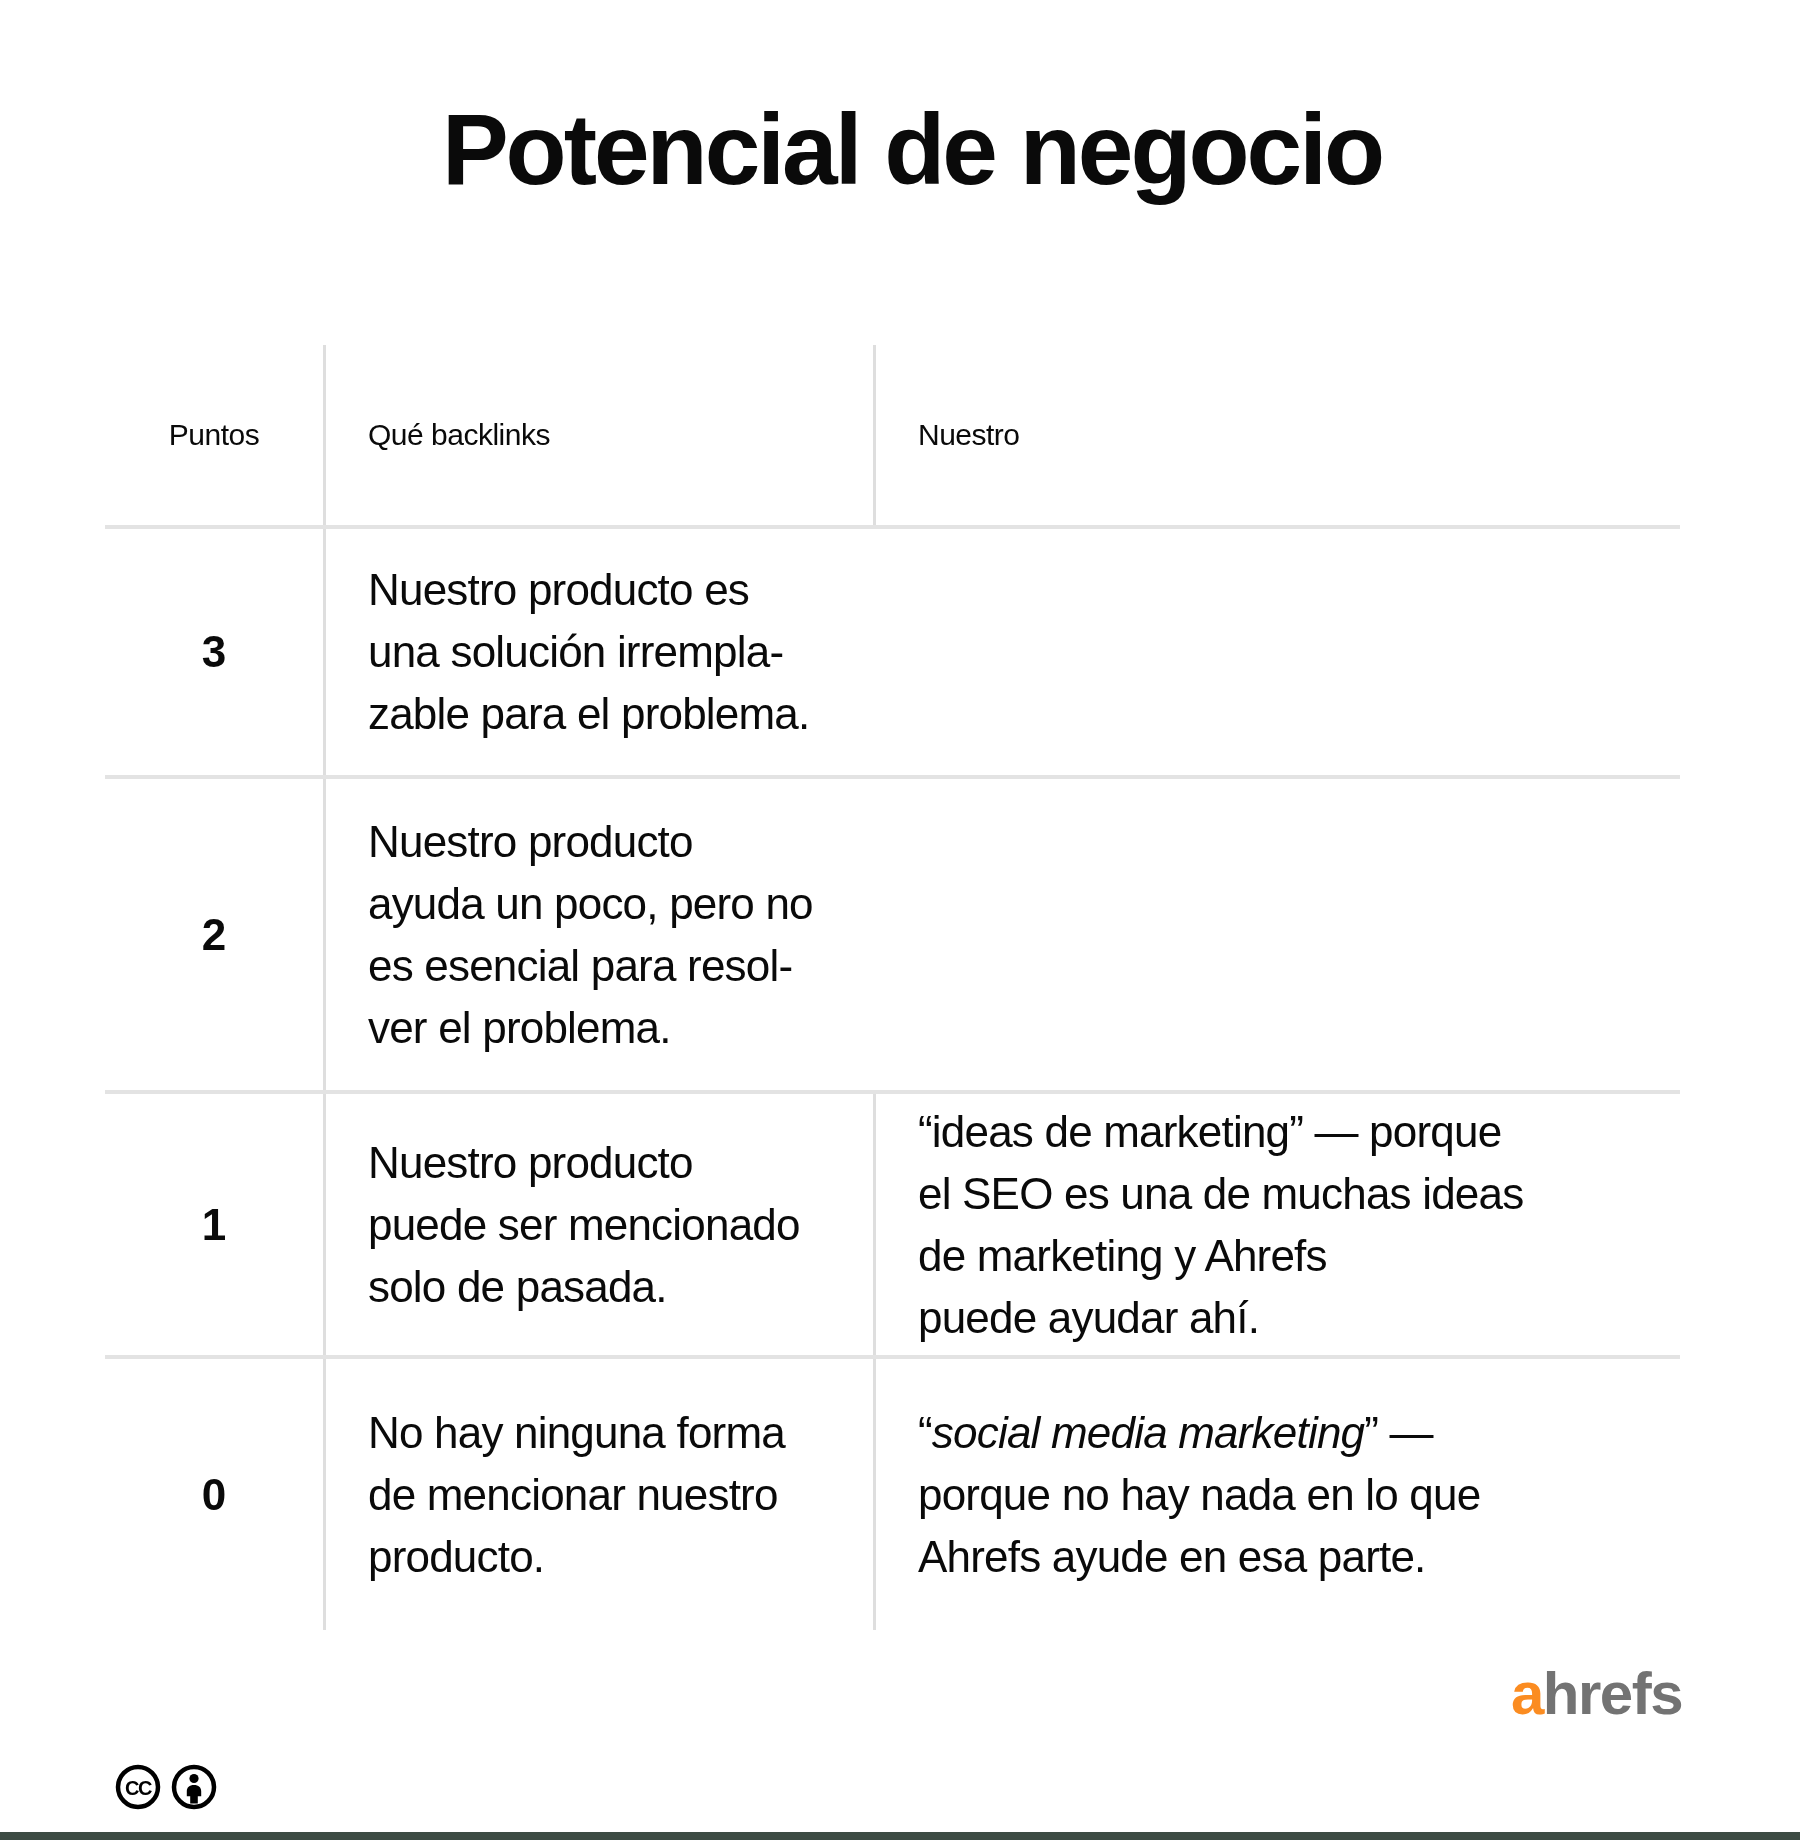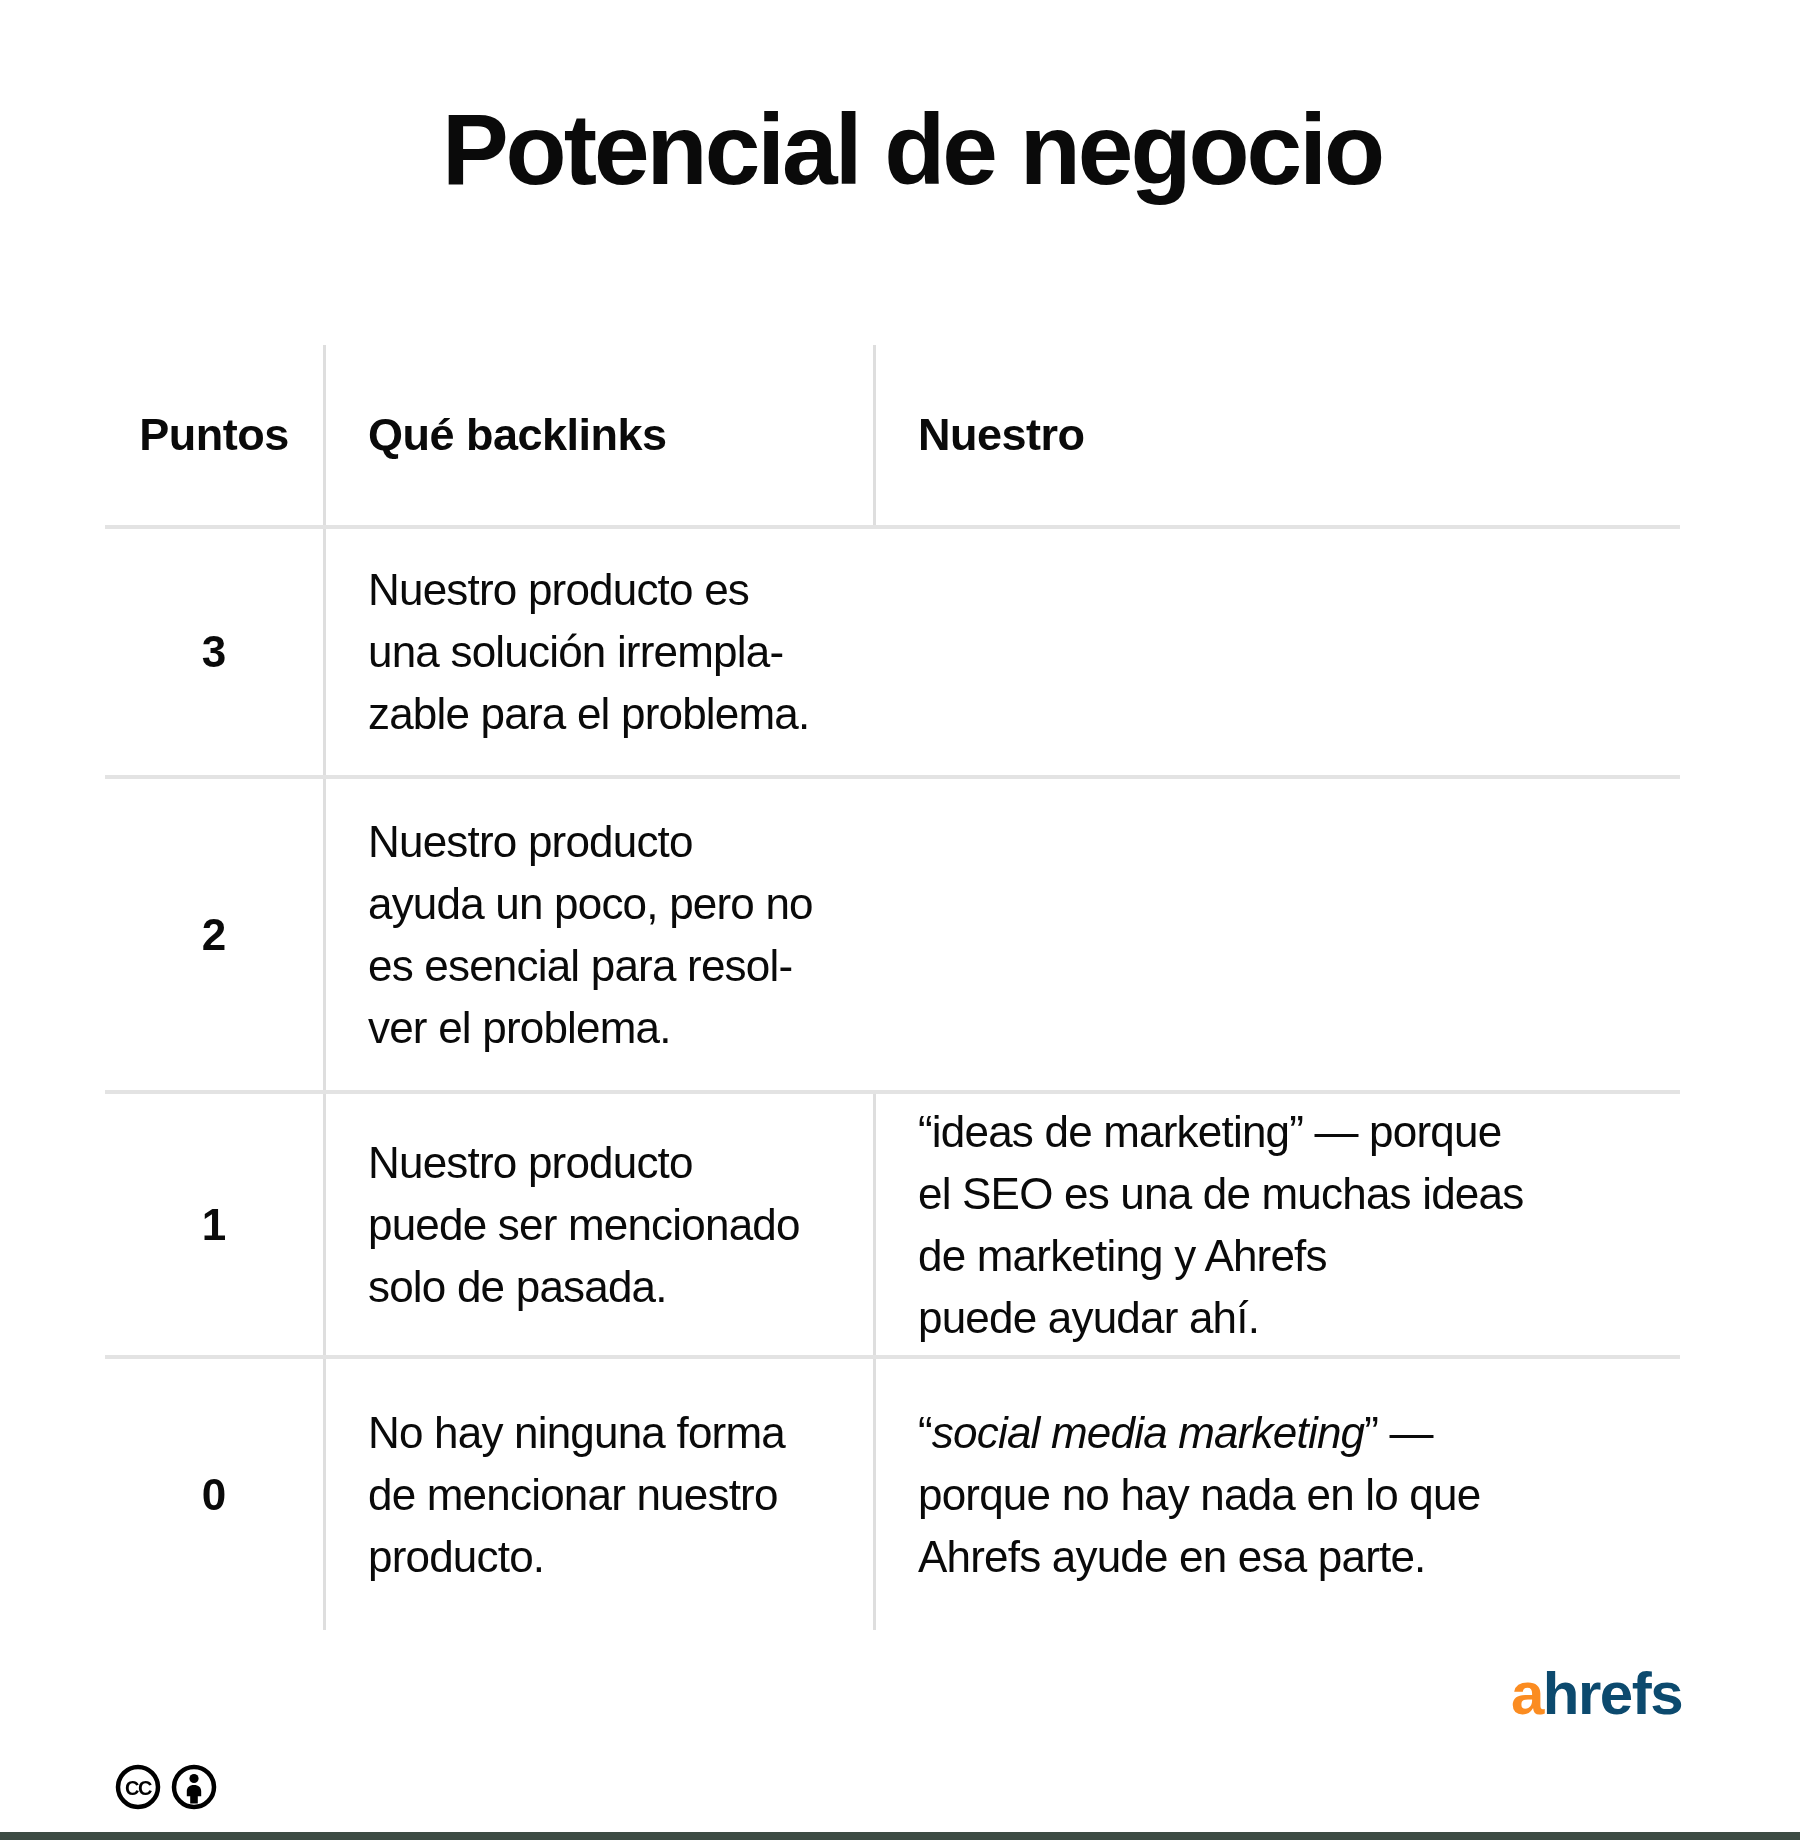--- a/index.html
+++ b/index.html
@@ -25,21 +25,21 @@
   }
   .table{
     position:absolute;left:105px;top:345px;width:1575px;
   }
   .t-head,.t-row{display:flex;width:100%;}
   .cell{display:flex;align-items:center;}
   .c1{width:218px;justify-content:center;text-align:center;}
   .c2{width:550px;border-left:3px solid var(--divider);}
   .c3{width:807px;border-left:3px solid var(--divider);}
   .t-head{height:180px;}
-  .t-head .cell{font-weight:700;font-size:45px;letter-spacing:-0.5px;}
+  .t-head .cell{font-weight:400;font-size:30px;letter-spacing:-0.5px;}
   .t-head .c2,.t-head .c3{padding-left:42px;}
   .t-row{border-top:4px solid var(--sep);}
   #tbody .t-row:nth-child(1){height:250px;}
   #tbody .t-row:nth-child(2){height:315px;}
   #tbody .t-row:nth-child(3){height:265px;}
   #tbody .t-row:nth-child(4){height:275px;}
   .t-row .c1{font-weight:700;font-size:44px;}
   .txt{
     white-space:pre-line;
     font-size:44px;line-height:62px;letter-spacing:-0.8px;
@@ -127,15 +127,15 @@
     <circle cx="23" cy="23" r="20" fill="none" stroke="#000" stroke-width="4.5"></circle>
     <text x="23" y="30.5" text-anchor="middle" font-family="Liberation Sans, sans-serif" font-size="20" font-weight="bold" letter-spacing="-1.5" fill="#000">CC</text>
   </svg>
   <svg width="46" height="46" viewBox="0 0 46 46">
     <circle cx="23" cy="23" r="20" fill="none" stroke="#000" stroke-width="4.5"></circle>
     <circle cx="23" cy="14.5" r="4.6" fill="#000"></circle>
     <path d="M23 21c-4.6 0-7.2 2.5-7.2 6.2v5h3.4v7.3h7.6v-7.3h3.4v-5c0-3.7-2.6-6.2-7.2-6.2z" fill="#000"></path>
   </svg>
 </div>
 
-<div class="logo"><span id="logo-a" style="color: rgb(251, 140, 33);">a</span><span id="logo-hrefs" style="color: #0c4a6e;">hrefs</span></div>
+<div class="logo"><span id="logo-a" style="color: rgb(251, 140, 33);">a</span><span id="logo-hrefs" style="color: #737373;">hrefs</span></div>
 
 <div class="bottom-bar"></div>
 
 </body></html>

